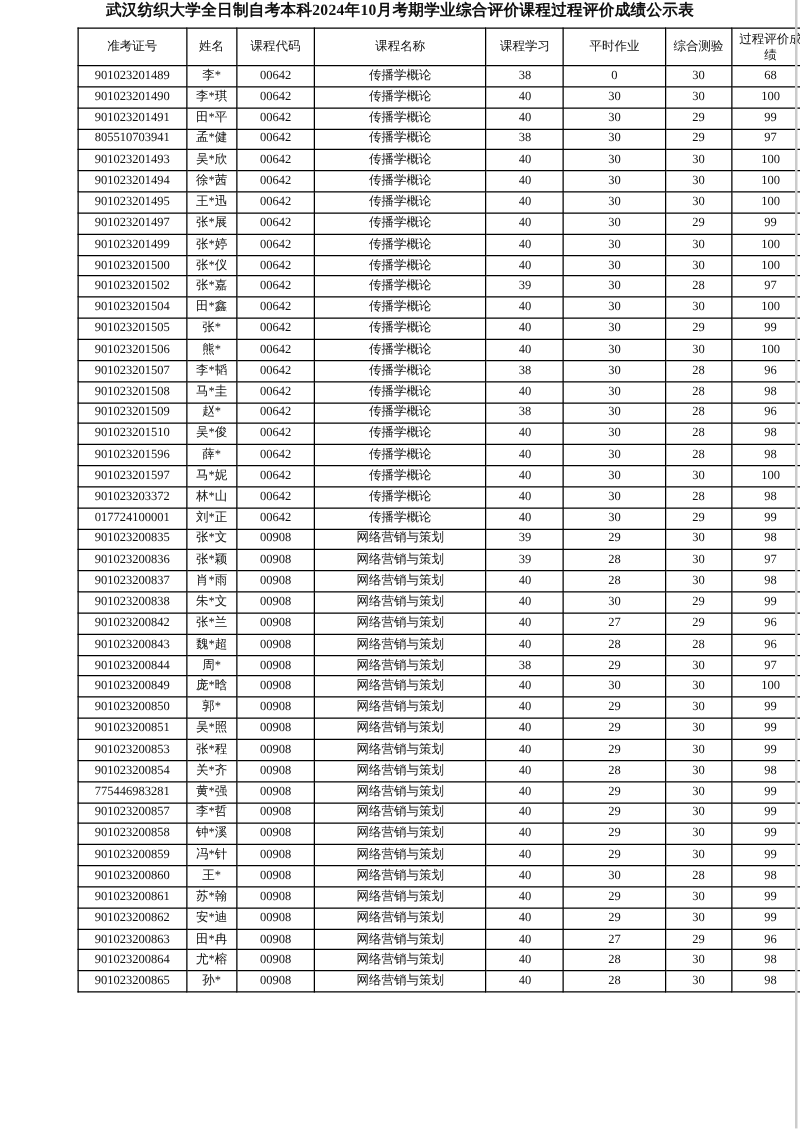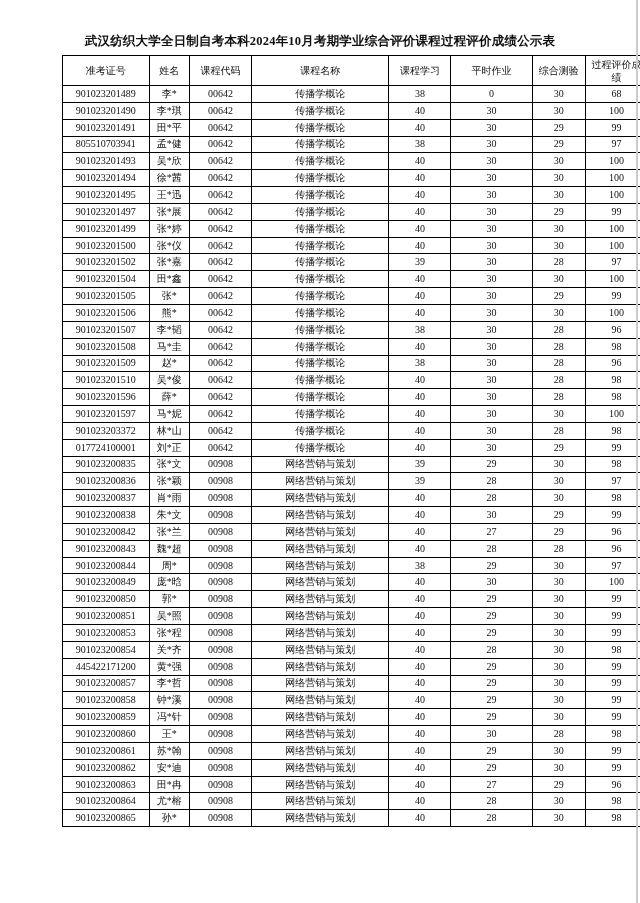--- a/index.html
+++ b/index.html
@@ -11,21 +11,20 @@
   html,body{margin:0;padding:0;background:#ffffff;}
   .page{
     position:relative;
     width:640px;height:903px;
     background:var(--bg-color);
     color:var(--text-color);
     font-family:"Liberation Serif","DejaVu Serif",serif;
     overflow:hidden;
   }
   .doc-title{
-    padding-top:33px;
     margin:0 0 5px 0;
     text-align:center;
     font-size:12.5px;
     font-weight:bold;
     letter-spacing:0.2px;
     white-space:nowrap;
   }
   table.score-table{
     border-collapse:collapse;
     table-layout:fixed;
@@ -424,21 +423,21 @@
           <td>901023200854</td>
           <td>关*齐</td>
           <td>00908</td>
           <td>网络营销与策划</td>
           <td>40</td>
           <td>28</td>
           <td>30</td>
           <td>98</td>
         </tr>
         <tr>
-          <td>445422171200</td>
+          <td>775446983281</td>
           <td>黄*强</td>
           <td>00908</td>
           <td>网络营销与策划</td>
           <td>40</td>
           <td>29</td>
           <td>30</td>
           <td>99</td>
         </tr>
         <tr>
           <td>901023200857</td>

